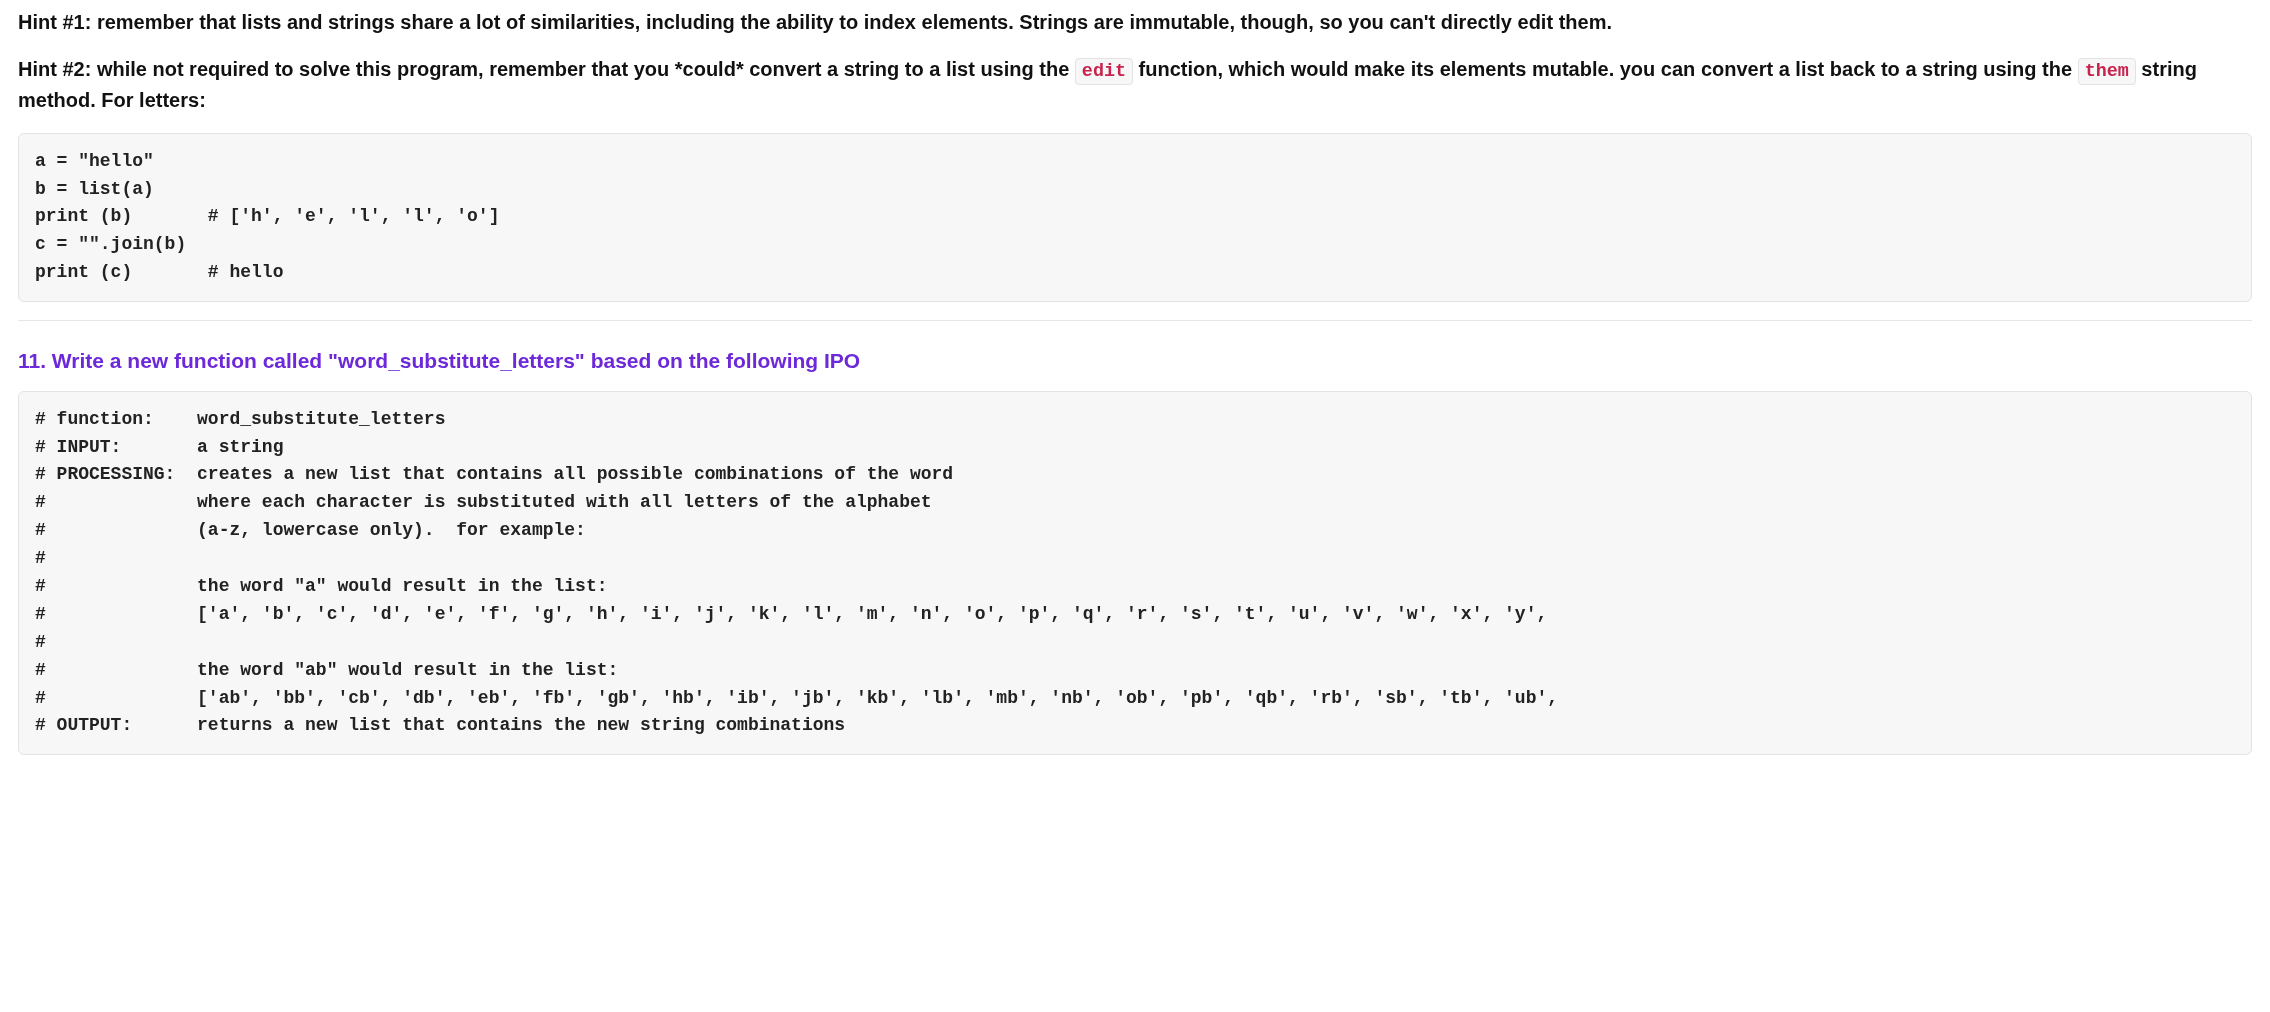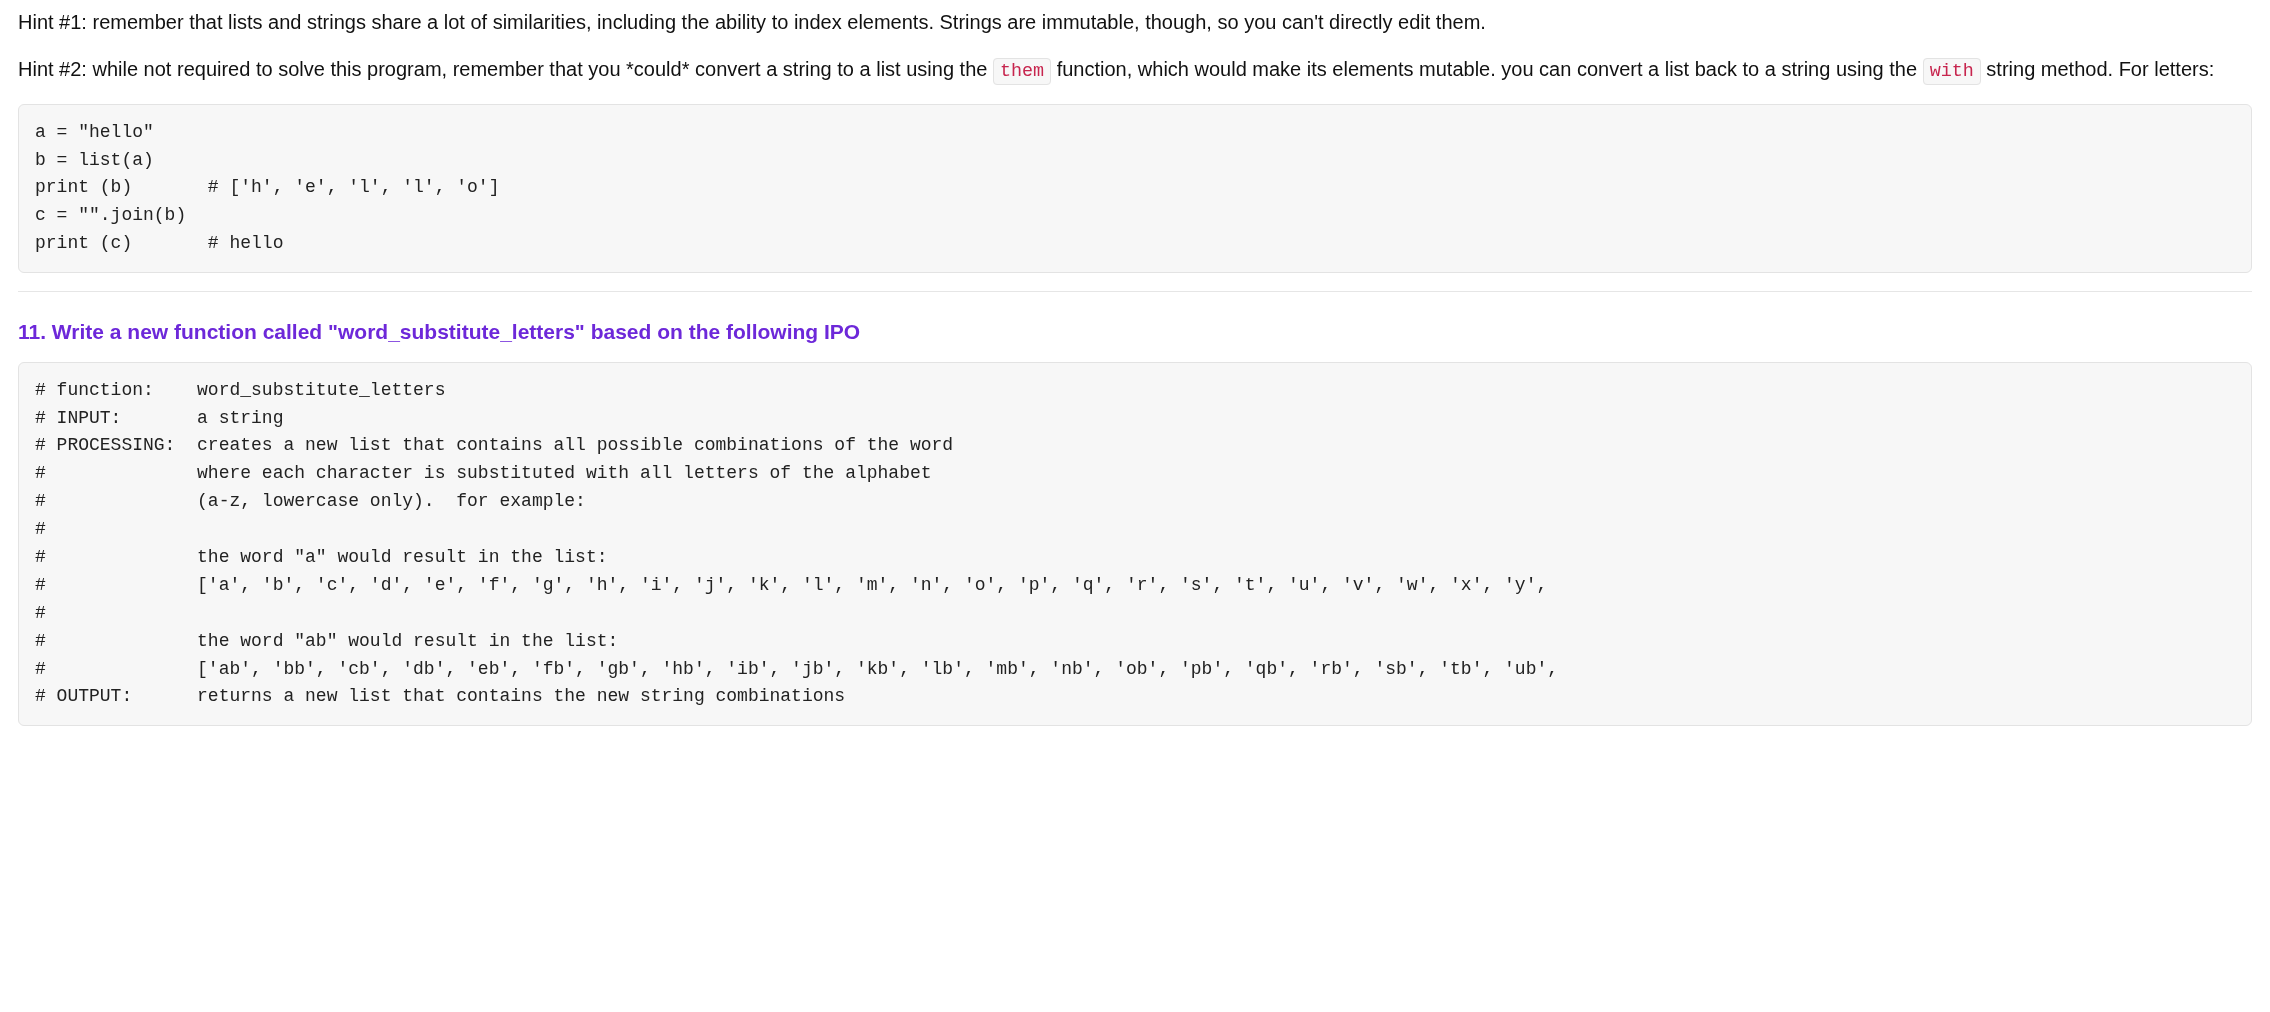--- a/index.html
+++ b/index.html
@@ -1,15 +1,15 @@
 <!DOCTYPE html>
 <html><head>
 <meta charset="utf-8">
 <style>
-  * { box-sizing: border-box; }
+  * { box-sizing: border-box; font-weight: bold; }
   body {
     margin: 0;
     padding: 0 18px 24px 18px;
     font-family: -apple-system, BlinkMacSystemFont, "Segoe UI", Helvetica, Arial, sans-serif;
     color: #1a1a1a;
     font-size: 20px;
     line-height: 1.5;
     background: #fff;
   }
   p.hint {
@@ -51,21 +51,21 @@
     margin: 18px 0 14px 0;
     color: #6d28d9;
   }
 </style>
 </head>
 <body>
 
 <p class="hint">Hint #1: remember that lists and strings share a lot of similarities, including the ability to index elements. Strings are immutable, though, so you can't directly edit them.</p>
 
 <p class="hint">
-  <span>Hint #2: while not required to solve this program, remember that you *could* convert a string to a list using the </span><code class="inline">them</code><span> function, which would make its elements mutable. you can convert a list back to a string using the </span><code class="inline">with</code><span> string method. For letters:</span>
+  <span>Hint #2: while not required to solve this program, remember that you *could* convert a string to a list using the </span><code class="inline">edit</code><span> function, which would make its elements mutable. you can convert a list back to a string using the </span><code class="inline">them</code><span> string method. For letters:</span>
 </p>
 
 <pre class="codeblock">a = "hello"
 b = list(a)
 print (b)       # ['h', 'e', 'l', 'l', 'o']
 c = "".join(b)
 print (c)       # hello</pre>
 
 <hr class="sep">
 

